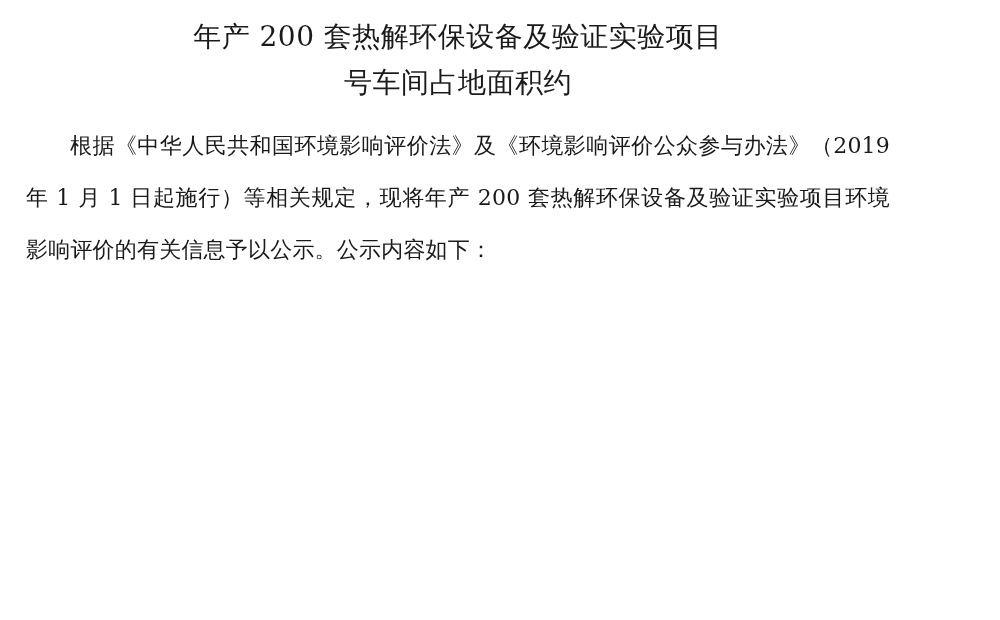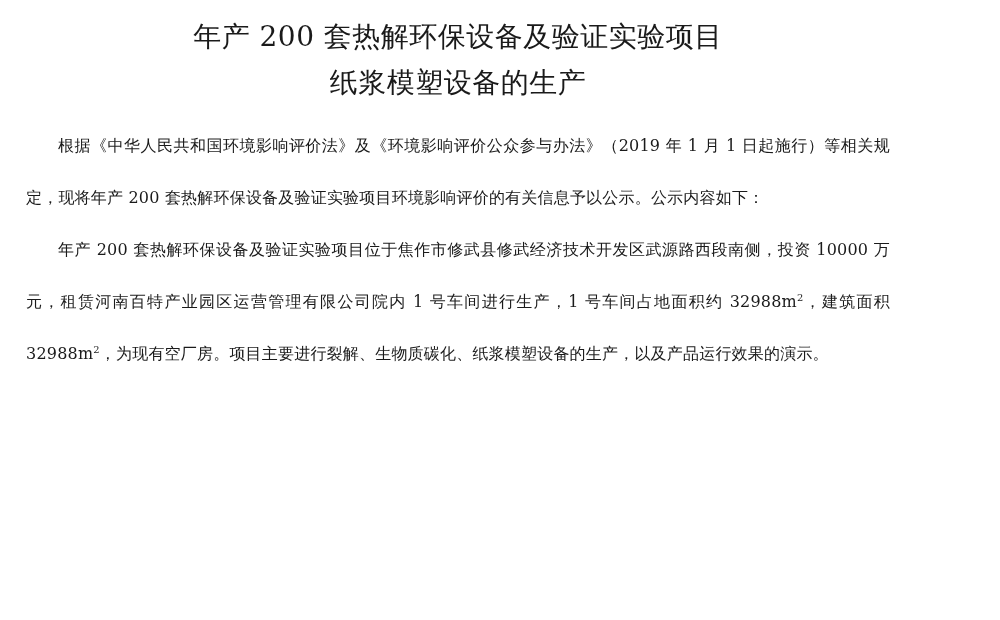--- a/index.html
+++ b/index.html
@@ -31,21 +31,21 @@
     padding-top: 6px;
   }
   .doc-title .line {
     display: block;
     white-space: nowrap;
   }
   .body-text {
     margin-top: 14px;
   }
   p.para {
-    font-size: 16px;
+    font-size: 22px;
     line-height: 52px;
     margin: 0;
     text-align: justify;
     text-justify: inter-ideograph;
     letter-spacing: 0.2px;
   }
   p.indent {
     text-indent: 2em;
   }
   p.heading {
@@ -57,24 +57,23 @@
     line-height: 0;
   }
 </style>
 </head>
 <body>
 
 <div class="page">
 
   <h1 class="doc-title">
     <span class="line">年产 200 套热解环保设备及验证实验项目</span>
-    <span class="line">纸浆模塑设备的生产</span>
+    <span class="line">号车间占地面积约</span>
   </h1>
 
   <div class="body-text">
 
     <p class="para indent">根据《中华人民共和国环境影响评价法》及《环境影响评价公众参与办法》（2019 年 1 月 1 日起施行）等相关规定，现将年产 200 套热解环保设备及验证实验项目环境影响评价的有关信息予以公示。公示内容如下：</p>
 
 
-    <p class="para indent"><span>年产 200 套热解环保设备及验证实验项目位于焦作市修武县修武经济技术开发区武源路西段南侧，投资 10000 万元，租赁河南百特产业园区运营管理有限公司院内 1 号车间进行生产，1 号车间占地面积约 32988m</span><sup>2</sup><span>，建筑面积 32988m</span><sup>2</sup><span>，为现有空厂房。项目主要进行裂解、生物质碳化、纸浆模塑设备的生产，以及产品运行效果的演示。</span></p>
 
   </div>
 </div>
 
 </body></html>

